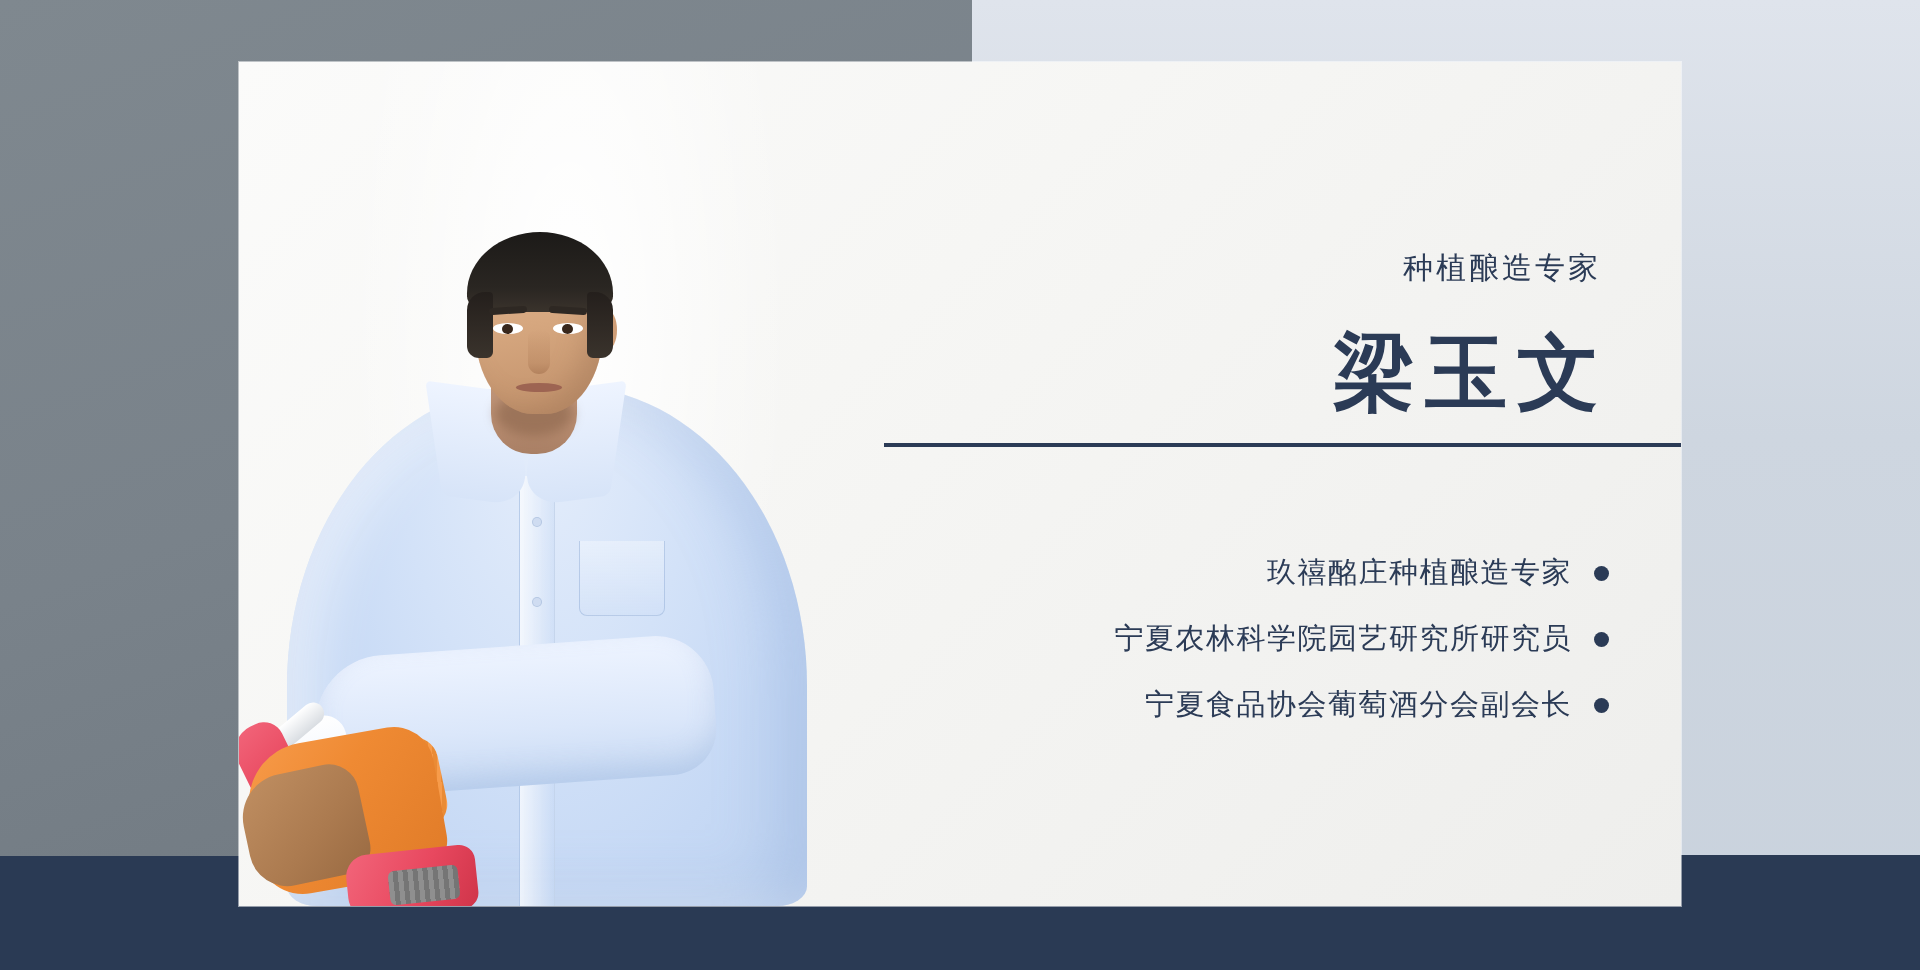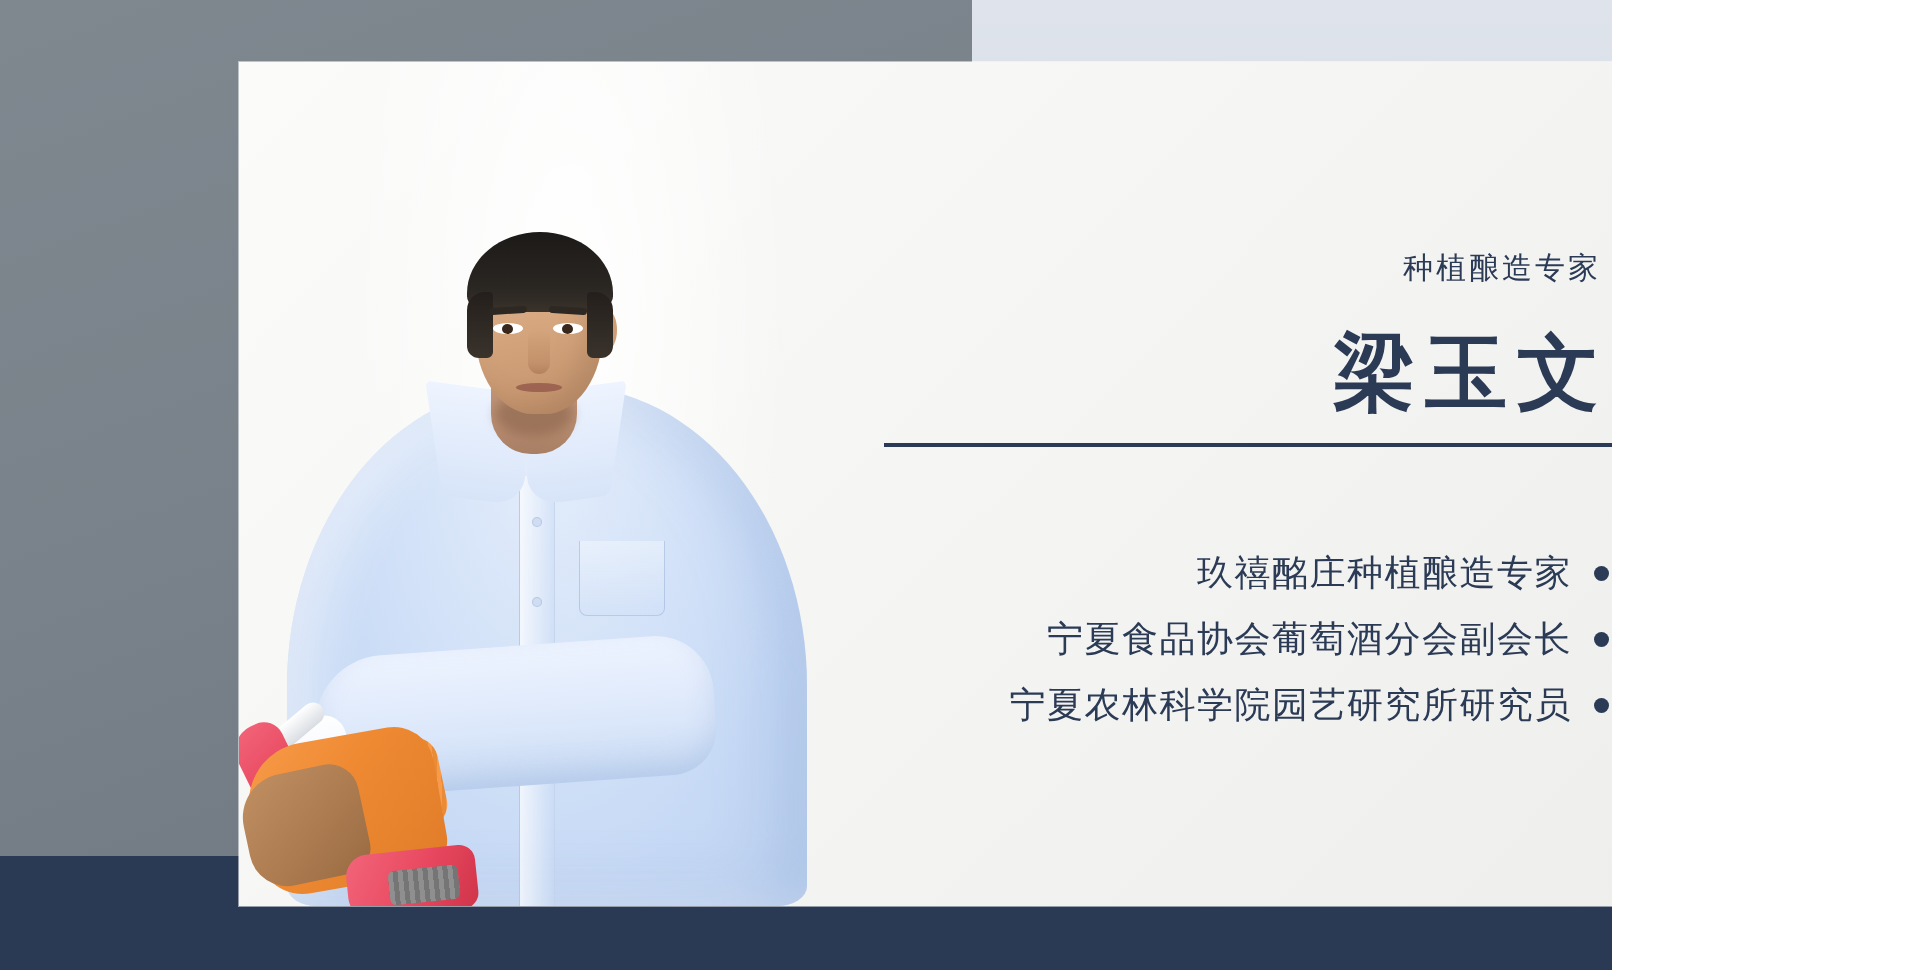--- a/index.html
+++ b/index.html
@@ -3,21 +3,21 @@
 <meta charset="utf-8">
 <title>Expert Profile Card</title>
 <style>
   html, body {
     margin: 0;
     padding: 0;
     background: #ffffff;
   }
   #stage {
     position: relative;
-    width: 1612px;
+    width: 1920px;
     height: 970px;
     overflow: hidden;
     font-family: "Liberation Sans", "DejaVu Sans", sans-serif;
     background: #22c55e;
   }
 
   
   .bg-base {
     position: absolute;
     inset: 0;
@@ -415,21 +415,21 @@
     align-items: flex-end;
   }
   .cred-row {
     display: flex;
     align-items: center;
     justify-content: flex-end;
     height: 66px;
     gap: 22px;
   }
   .cred-text {
-    font-size: 36px;
+    font-size: 29px;
     letter-spacing: 1.5px;
     color: #2b3b56;
     white-space: nowrap;
     font-family: "Liberation Sans", "DejaVu Sans", sans-serif;
   }
   .cred-bullet {
     width: 15px;
     height: 15px;
     border-radius: 50%;
     background: #2b3b56;
@@ -496,23 +496,23 @@
     <div class="name">梁玉文</div>
 
     <div class="divider"></div>
 
     <div class="creds">
       <div class="cred-row">
         <span class="cred-text">玖禧酩庄种植酿造专家</span>
         <span class="cred-bullet"></span>
       </div>
       <div class="cred-row">
+        <span class="cred-text">宁夏农林科学院园艺研究所研究员</span>
+        <span class="cred-bullet"></span>
+      </div>
+      <div class="cred-row">
         <span class="cred-text">宁夏食品协会葡萄酒分会副会长</span>
         <span class="cred-bullet"></span>
       </div>
-      <div class="cred-row">
-        <span class="cred-text">宁夏农林科学院园艺研究所研究员</span>
-        <span class="cred-bullet"></span>
-      </div>
     </div>
 
   </div>
 </div>
 
 </body></html>

